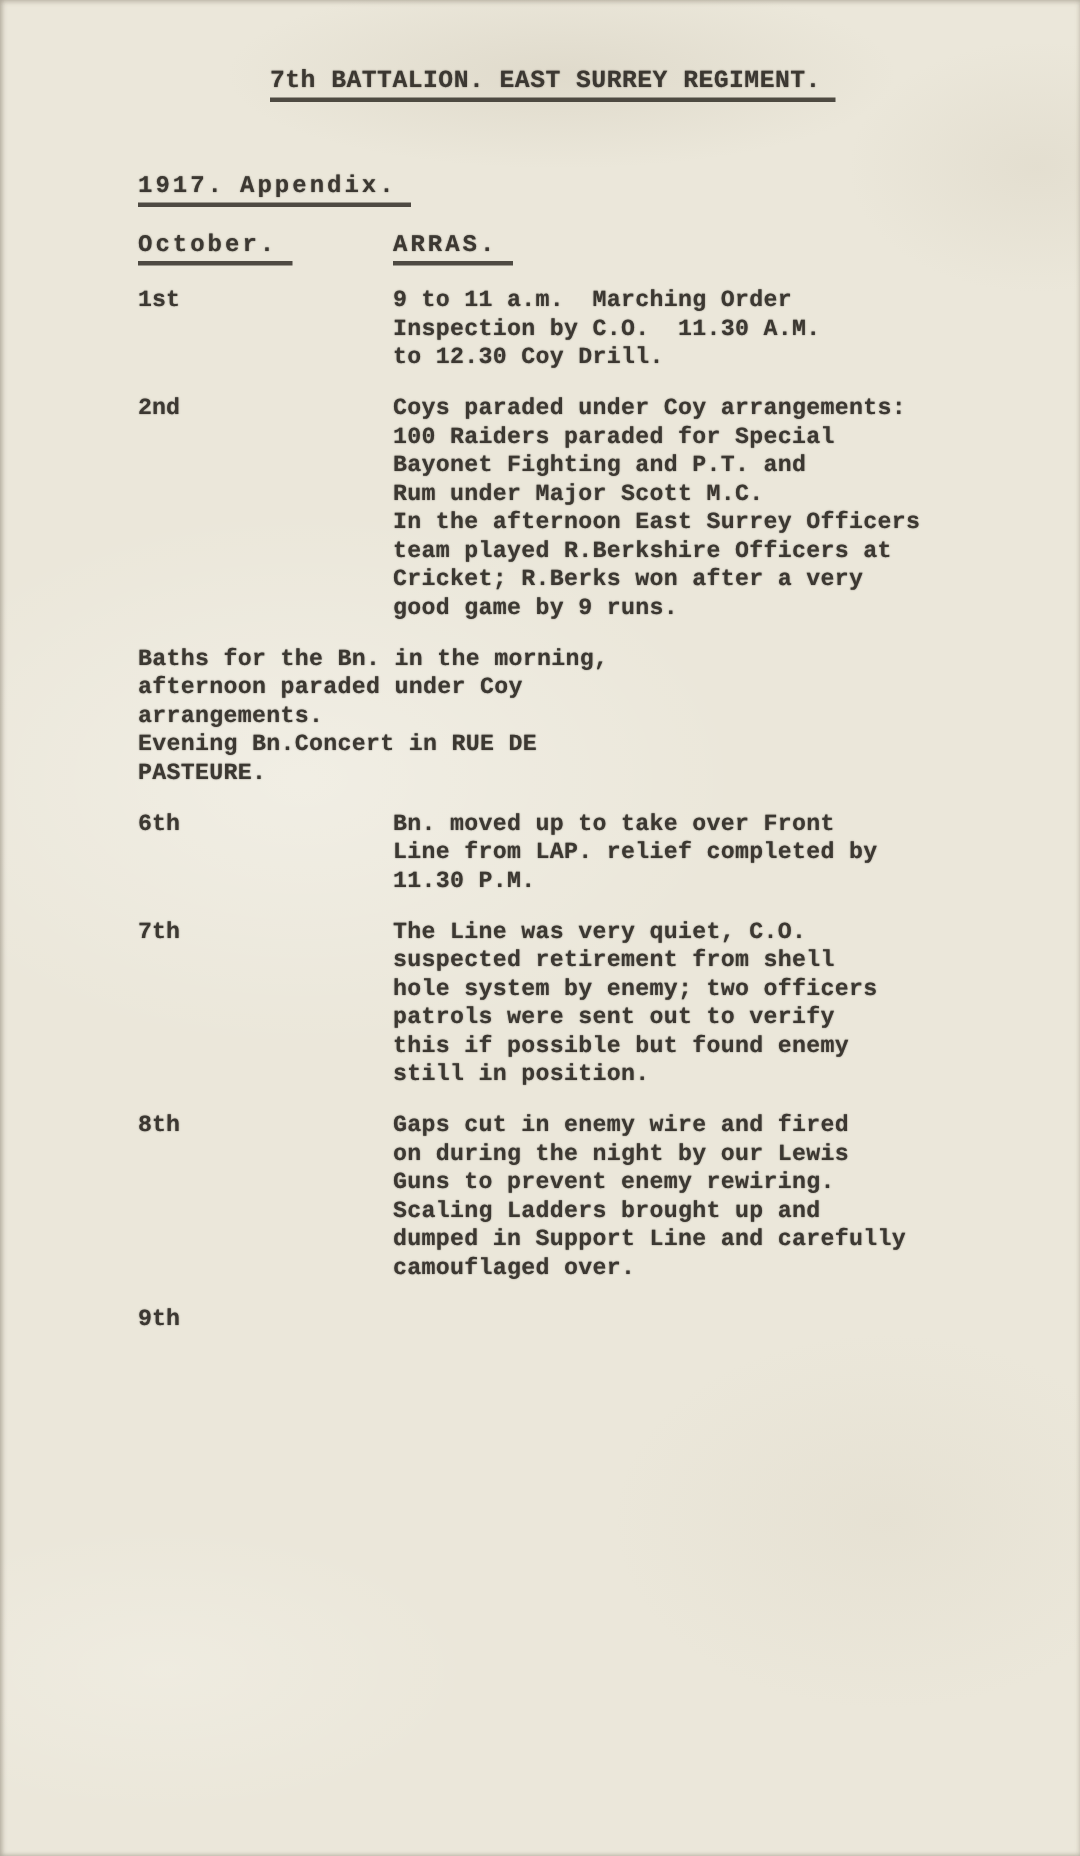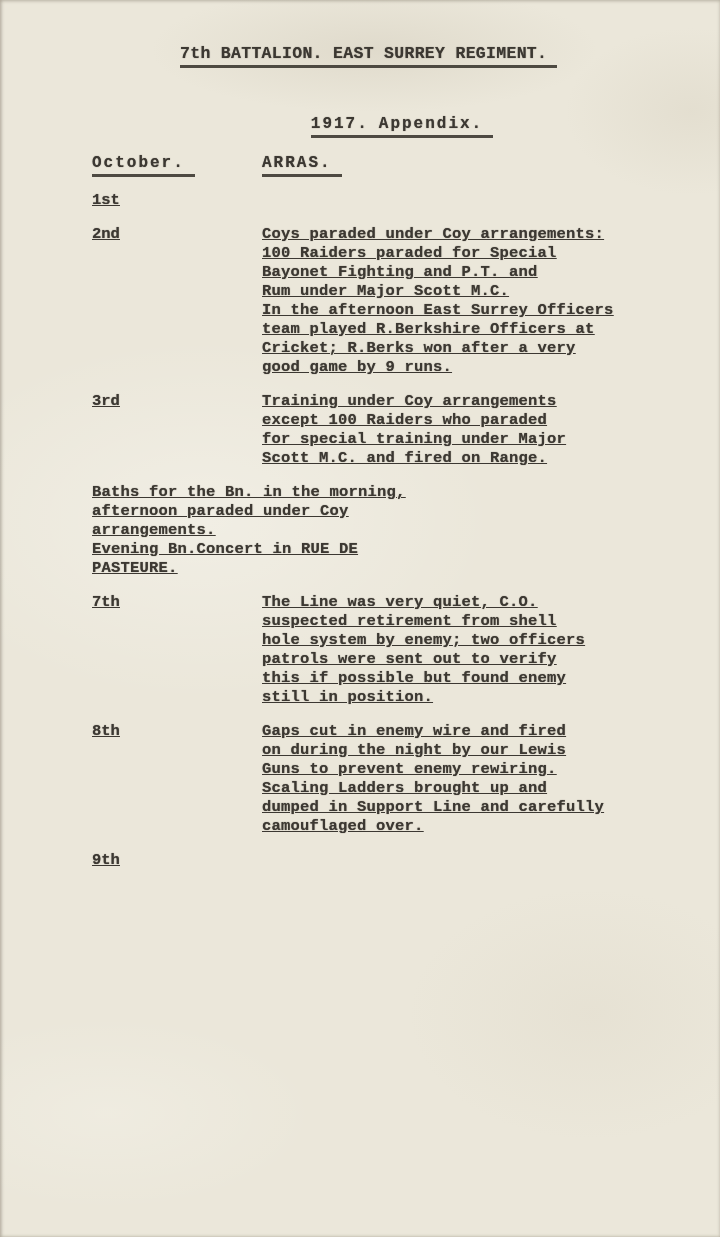--- a/index.html
+++ b/index.html
@@ -40,21 +40,21 @@
   }
   .doc-title {
     font-size: 16.5px;
     letter-spacing: 0.3px;
     line-height: 20px;
     margin-left: 88px;
   }
   .meta-row {
     margin-top: 46px;
     display: flex;
-    justify-content: center;
+    justify-content: flex-start;
     align-items: baseline;
     font-size: 16px;
     letter-spacing: 2px;
     line-height: 20px;
   }
   .subhead-row {
     margin-top: 15px;
     display: flex;
     font-size: 16px;
     letter-spacing: 2px;
@@ -65,21 +65,20 @@
     width: 170px;
   }
   .entries {
     margin-top: 14px;
   }
   .entry {
     display: flex;
     margin-bottom: 15px;
     font-size: 15.5px;
     line-height: 19px;
-    text-decoration: underline;
   }
   .entry-date {
     flex: 0 0 170px;
     width: 170px;
   }
   .entry-text {
     white-space: pre-wrap;
     letter-spacing: 0.2px;
   }
 </style>
@@ -99,51 +98,53 @@
 
   <div class="subhead-row">
     <span class="date-col"><span class="u">October.</span></span>
     <span><span class="u">ARRAS.</span></span>
   </div>
 
   <div class="entries">
 
     <div class="entry">
       <div class="entry-date">1st</div>
+      <div class="entry-text">9 to 11 a.m.  Marching Order
+Inspection by C.O.  11.30 A.M.
+to 12.30 Coy Drill.</div>
     </div>
 
     <div class="entry">
       <div class="entry-date">2nd</div>
       <div class="entry-text">Coys paraded under Coy arrangements:
 100 Raiders paraded for Special
 Bayonet Fighting and P.T. and
 Rum under Major Scott M.C.
 In the afternoon East Surrey Officers
 team played R.Berkshire Officers at
 Cricket; R.Berks won after a very
 good game by 9 runs.</div>
     </div>
 
-    <div class="entry">
-      <div class="entry-date">3rd</div>
-      <div class="entry-text">Training under Coy arrangements
-except 100 Raiders who paraded
-for special training under Major
-Scott M.C. and fired on Range.</div>
-    </div>
 
     <div class="entry">
       <div class="entry-text">Baths for the Bn. in the morning,
 afternoon paraded under Coy
 arrangements.
 Evening Bn.Concert in RUE DE
 PASTEURE.</div>
     </div>
 
 
+    <div class="entry">
+      <div class="entry-date">6th</div>
+      <div class="entry-text">Bn. moved up to take over Front
+Line from LAP. relief completed by
+11.30 P.M.</div>
+    </div>
 
     <div class="entry">
       <div class="entry-date">7th</div>
       <div class="entry-text">The Line was very quiet, C.O.
 suspected retirement from shell
 hole system by enemy; two officers
 patrols were sent out to verify
 this if possible but found enemy
 still in position.</div>
     </div>

